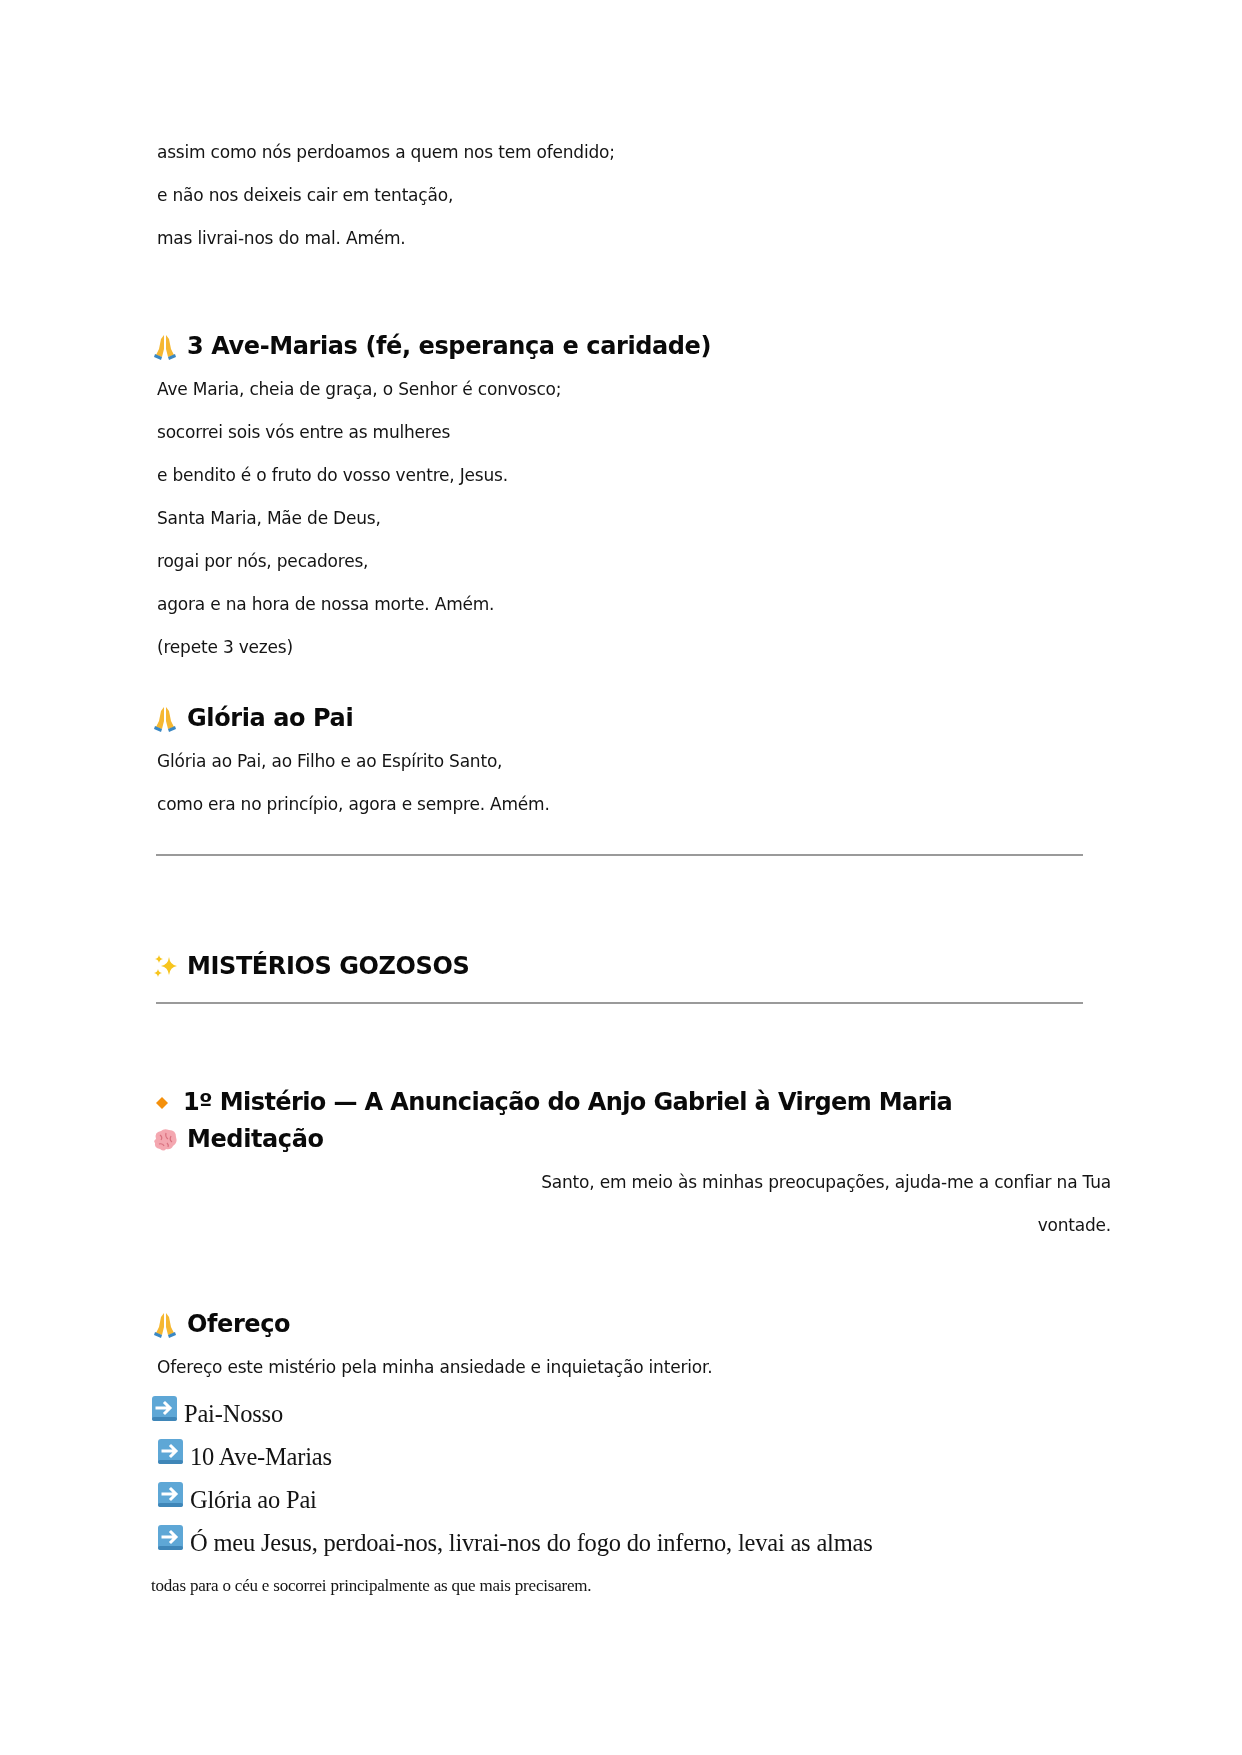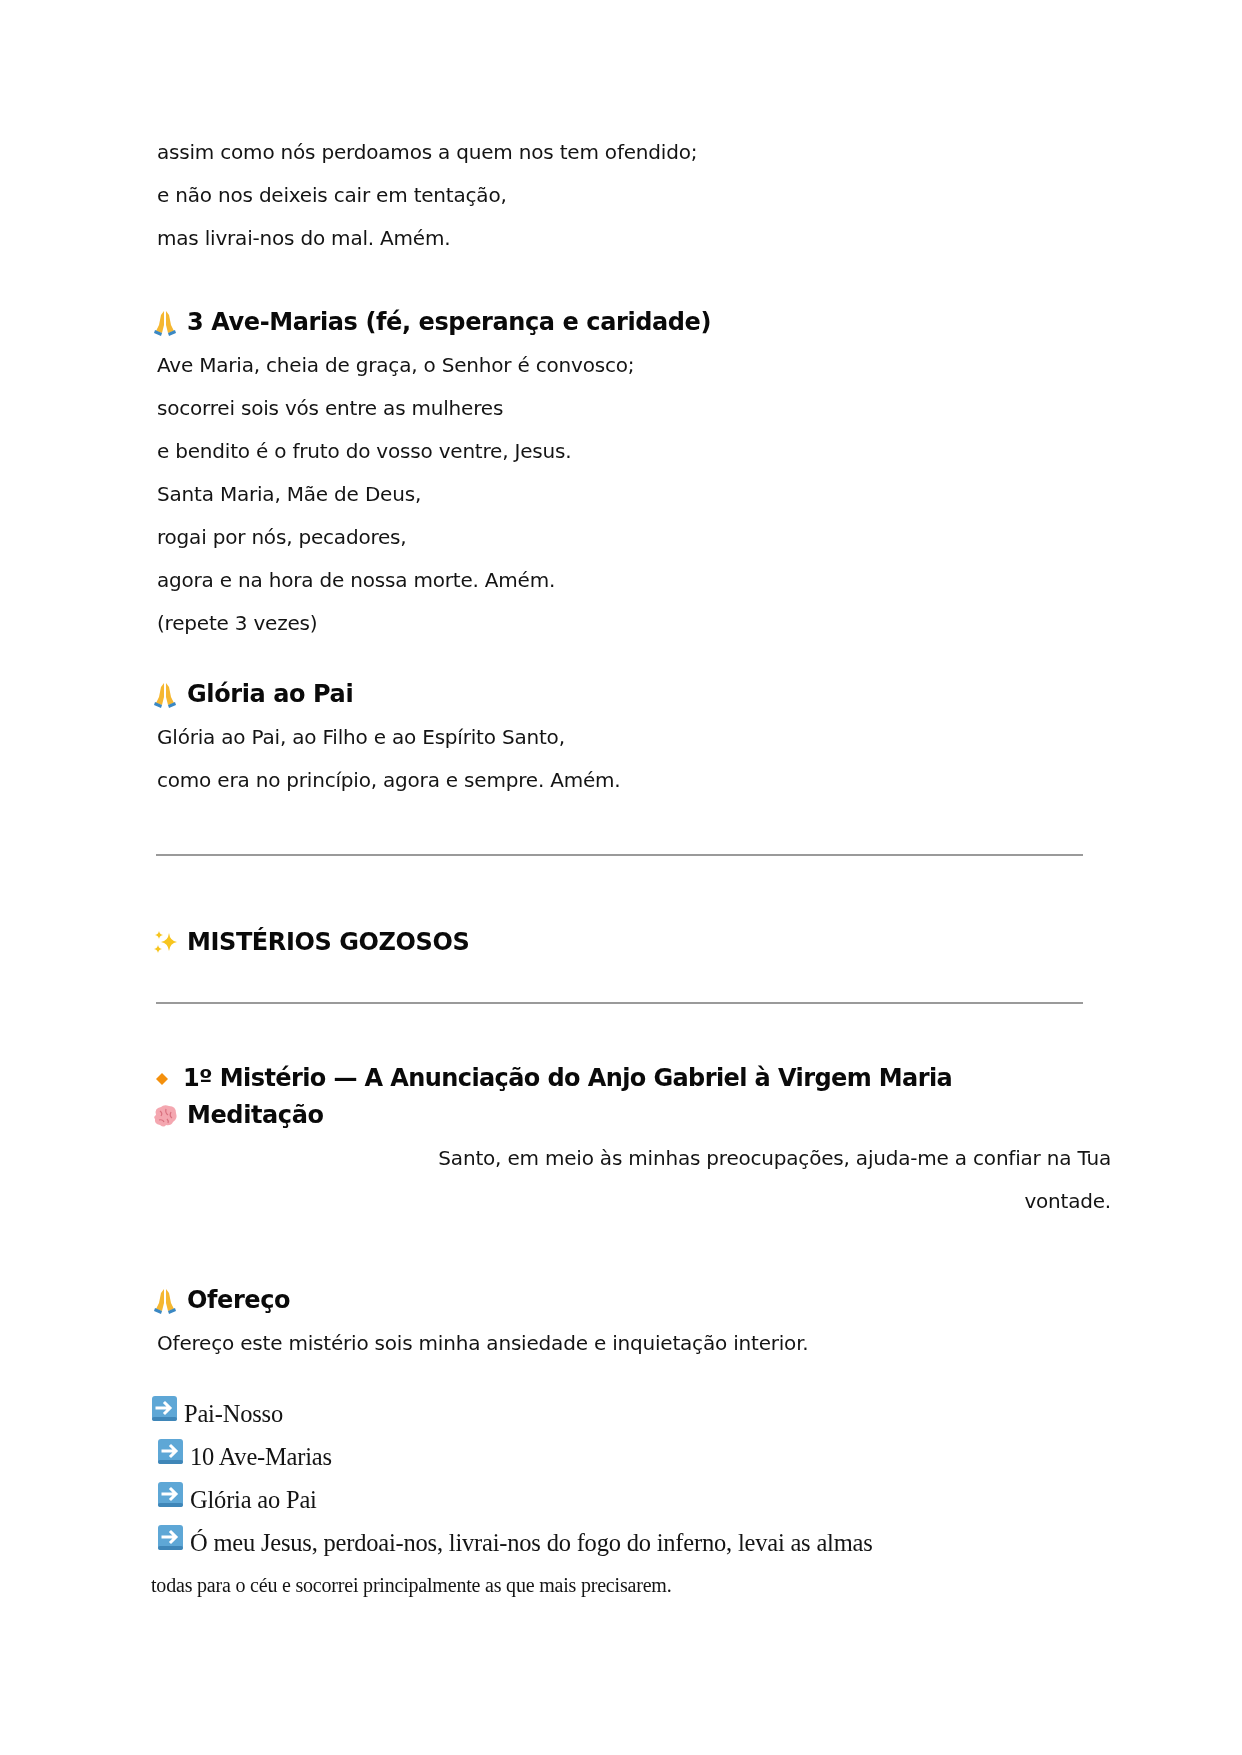--- a/index.html
+++ b/index.html
@@ -16,37 +16,38 @@
       color: #111111;
     }
     .page {
       position: absolute;
       left: 0;
       top: 0;
       width: 1242px;
       height: 1755px;
     }
     .line {
-      font-size: 20px;
+      font-size: 17px;
       line-height: 43px;
       white-space: pre-wrap;
       letter-spacing: -0.2px;
       color: #141414;
     }
     .indent {
       padding-left: 6px;
     }
     .heading {
       font-size: 24px;
       line-height: 43px;
       font-weight: bold;
       color: #0a0a0a;
       letter-spacing: -0.4px;
       display: flex;
       align-items: center;
+      margin-top: 24px;
     }
     .heading .label {
       display: inline-block;
     }
     .emoji {
       display: inline-flex;
       width: 28px;
       height: 28px;
       align-items: center;
       justify-content: center;
@@ -173,21 +174,21 @@
       <span class="emoji">
         <svg width="26" height="28" viewBox="0 0 26 28">
           <path d="M12 2 L9 6 L7 16 L4 22 L10 24 L12 16 Z" fill="#f5b731"></path>
           <path d="M14 2 L17 6 L19 16 L22 22 L16 24 L14 16 Z" fill="#f5b731"></path>
           <path d="M3 21 L10 24 L9 27 L2 24 Z" fill="#3b88c3"></path>
           <path d="M23 21 L16 24 L17 27 L24 24 Z" fill="#3b88c3"></path>
         </svg>
       </span>
       <span class="label">Ofereço</span>
     </div>
-    <div class="line indent">Ofereço este mistério sois minha ansiedade e inquietação interior.</div>
+    <div class="line indent">Ofereço este mistério pela minha ansiedade e inquietação interior.</div>
   </div>
 
   <div class="abs" style="left:151px; top:1392px; width:960px;font-family:Liberation Serif, serif;">
     <div class="arrow-line">
       <span class="arrow-box">
         <svg width="27" height="27" viewBox="0 0 27 27">
           <rect x="1" y="1" width="25" height="25" rx="3" fill="#5ea7d6"></rect>
           <rect x="1" y="22" width="25" height="4" rx="2" fill="#3f86b8"></rect>
           <path d="M6 13 H18 M14 8 L19 13 L14 18" stroke="#ffffff" stroke-width="3" fill="none" stroke-linecap="square"></path>
         </svg>

